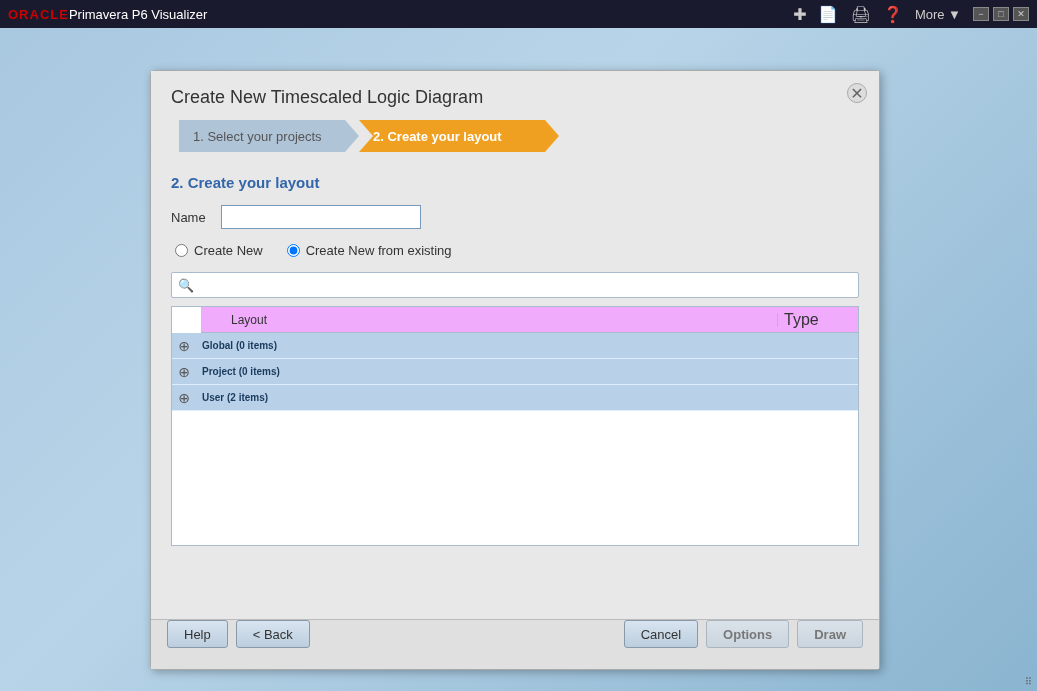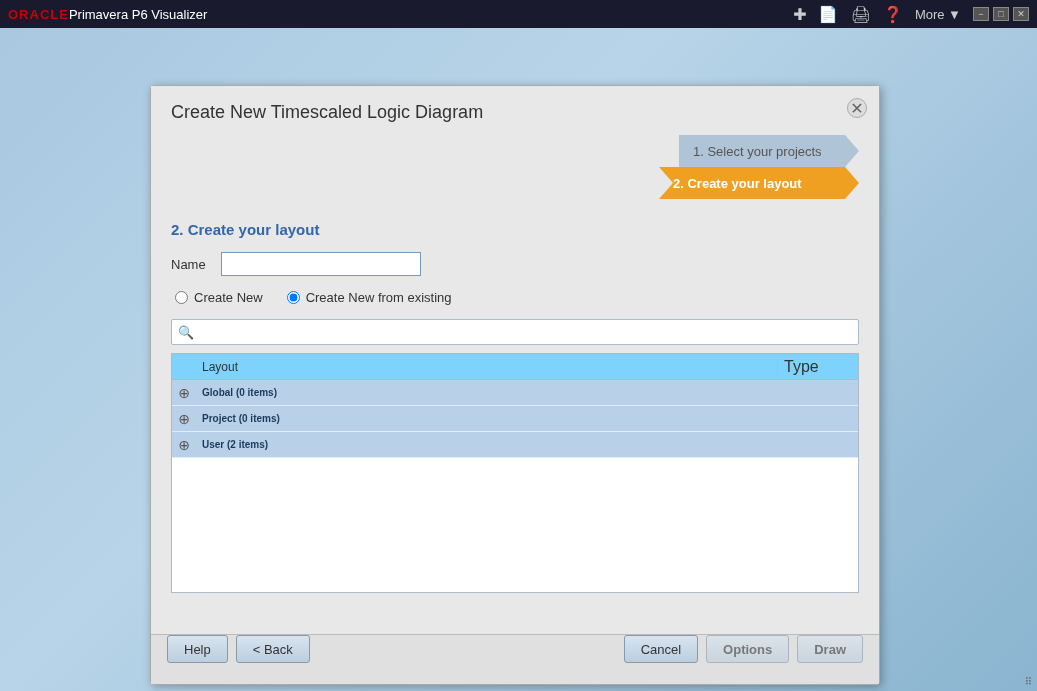--- a/index.html
+++ b/index.html
@@ -70,21 +70,21 @@
     .main-area {
       width: 1037px;
       height: 663px;
       position: relative;
     }
 
     
     .dialog {
       position: absolute;
       left: 150px;
-      top: 57px;
+      top: 42px;
       width: 730px;
       height: 600px;
       background: #e8e8e8;
       border: 1px solid #aaaaaa;
       border-radius: 4px;
       box-shadow: 2px 2px 10px rgba(0,0,0,0.3);
       display: flex;
       flex-direction: column;
     }
 
@@ -112,24 +112,23 @@
       align-items: center;
       justify-content: center;
       border: 1px solid #aaa;
       border-radius: 50%;
       background: #ddd;
     }
 
     
     .steps-container {
       display: flex;
-      align-items: flex-end;
-      padding: 0 20px 12px 13px;
+      align-items: flex-start;
+      padding: 0 20px 12px 28px;
       gap: 0;
-      flex-direction: column;
     }
     .step {
       height: 32px;
       display: flex;
       align-items: center;
       padding: 0 18px 0 14px;
       font-size: 13px;
       position: relative;
       clip-path: polygon(0 0, calc(100% - 14px) 0, 100% 50%, calc(100% - 14px) 100%, 0 100%, 14px 50%);
     }
@@ -228,24 +227,25 @@
 
     
     .table-container {
       border: 1px solid #aabbcc;
       background: white;
       height: 240px;
       overflow: auto;
     }
     .table-header {
       display: flex;
-      background: #7dd3fc;
+      background: #f0abfc;
       border-bottom: 1px solid #aabbcc;
       height: 26px;
       align-items: center;
+      margin-left: 29px;
     }
     .table-col-expand {
       width: 24px;
       min-width: 24px;
     }
     .table-col-layout {
       flex: 1;
       padding: 0 6px;
       font-size: 12px;
       color: #333;

